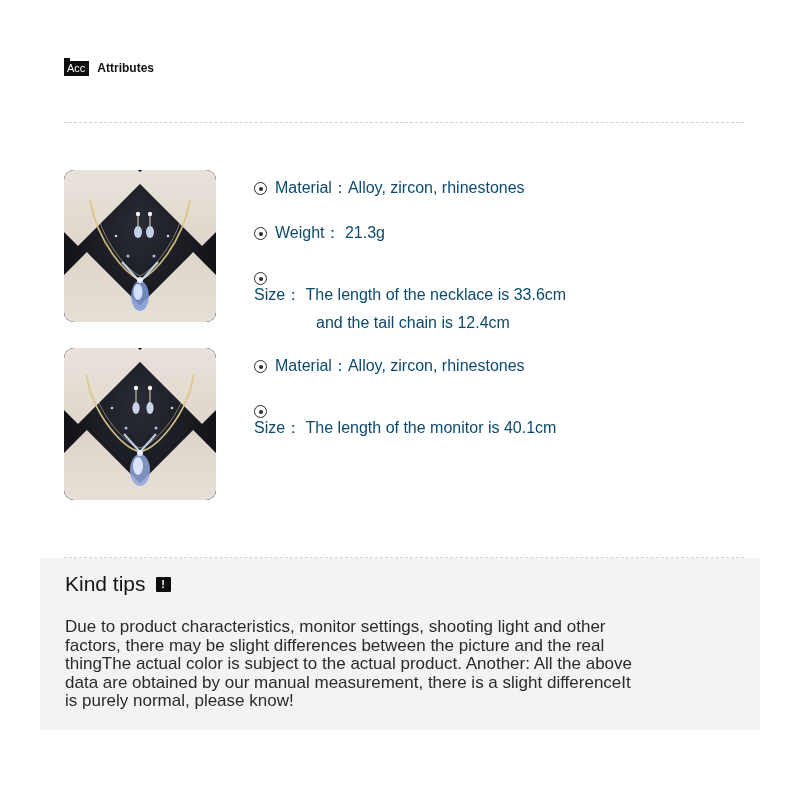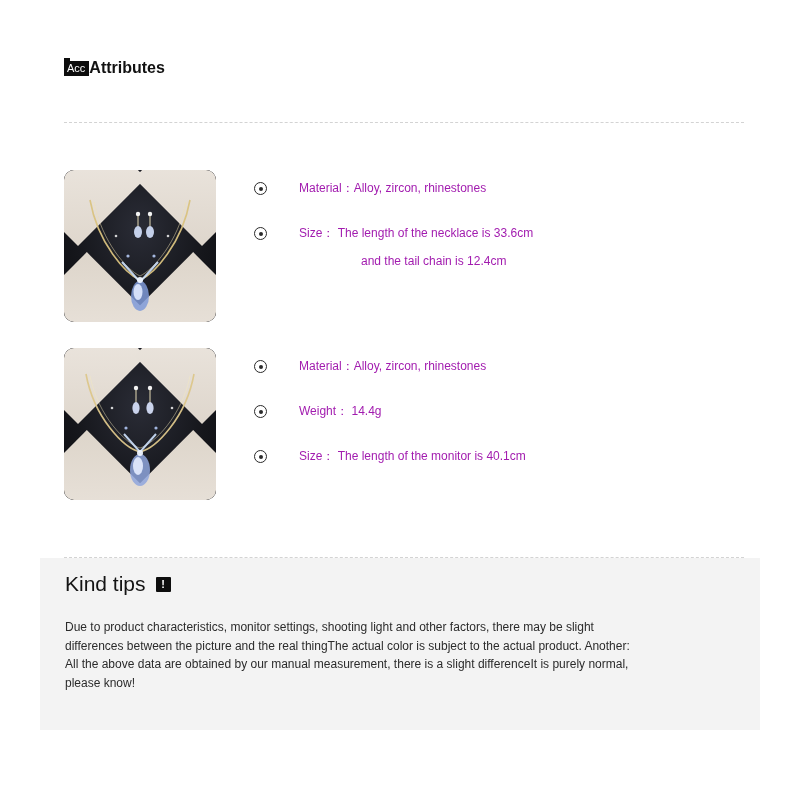--- a/index.html
+++ b/index.html
@@ -45,26 +45,26 @@
   }
   .header-badge-stem {
     position: absolute;
     left: 64px;
     top: 58px;
     width: 6px;
     height: 9px;
     background: #0d0d0d;
   }
   .header-title {
-    font-size: 16px;
+    font-size: 12px;
     font-weight: bold;
     color: #121212;
     letter-spacing: 0px;
     line-height: 20px;
-    margin-left: 0px;
+    margin-left: 8px;
     text-align: right;
   }
 
   
   .dash-line {
     position: absolute;
     height: 0;
     border-top: 1px dashed #d3d3d3;
   }
   .dash-top {
@@ -136,28 +136,27 @@
     inset: 0;
   }
 
   .details {
     margin-left: 38px;
     padding-top: 8px;
   }
   .detail-line {
     display: flex;
     align-items: flex-start;
-    font-size: 12px;
-    color: #a21caf;
+    font-size: 16px;
+    color: #0c4a6e;
     line-height: 20px;
     margin-bottom: 25px;
     white-space: nowrap;
-    gap: 24px;
-  }
-  .detail-line:last-child { margin-bottom: 0; }
+  }
+  .detail-line:last-child { margin-bottom: 0; flex-direction: column; }
   .bullet {
     flex: 0 0 auto;
     width: 11px;
     height: 11px;
     border: 1px solid #2a2a2a;
     border-radius: 50%;
     position: relative;
     margin-top: 4px;
     margin-right: 8px;
   }
@@ -215,21 +214,21 @@
     font-weight: bold;
     line-height: 15px;
     text-align: center;
     border-radius: 1px;
   }
   .tips-body {
     position: absolute;
     left: 25px;
     top: 60px;
     width: 575px;
-    font-size: 12px;
+    font-size: 17px;
     line-height: 18.5px;
     color: #2b2b2b;
   }
 </style>
 </head>
 <body>
 
 <div class="page">
 
   <div class="header-badge-stem"></div>
@@ -271,20 +270,26 @@
     <div class="details">
       <div class="detail-line">
         <span class="bullet"></span>
         <span class="detail-text-wrap">
           <span class="detail-label">Material：</span><span class="detail-value">Alloy, zircon, rhinestones</span>
         </span>
       </div>
       <div class="detail-line">
         <span class="bullet"></span>
         <span class="detail-text-wrap">
+          <span class="detail-label">Weight：</span>&nbsp;<span class="detail-value">21.3g</span>
+        </span>
+      </div>
+      <div class="detail-line">
+        <span class="bullet"></span>
+        <span class="detail-text-wrap">
           <span class="detail-label">Size：</span>&nbsp;<span class="detail-value">The length of the necklace is 33.6cm</span>
           <span class="detail-second-line">and the tail chain is 12.4cm</span>
         </span>
       </div>
     </div>
   </div>
 
   <div class="row row-2">
     <div class="thumb">
       <div class="bg-dark"></div>
@@ -316,26 +321,20 @@
     <div class="details">
       <div class="detail-line">
         <span class="bullet"></span>
         <span class="detail-text-wrap">
           <span class="detail-label">Material：</span><span class="detail-value">Alloy, zircon, rhinestones</span>
         </span>
       </div>
       <div class="detail-line">
         <span class="bullet"></span>
         <span class="detail-text-wrap">
-          <span class="detail-label">Weight：</span>&nbsp;<span class="detail-value">14.4g</span>
-        </span>
-      </div>
-      <div class="detail-line">
-        <span class="bullet"></span>
-        <span class="detail-text-wrap">
           <span class="detail-label">Size：</span>&nbsp;<span class="detail-value">The length of the monitor is 40.1cm</span>
         </span>
       </div>
     </div>
   </div>
 
   <div class="tips">
     <div class="tips-title">
       <span class="tips-title-text">Kind tips</span>
       <span class="tips-icon">!</span>

